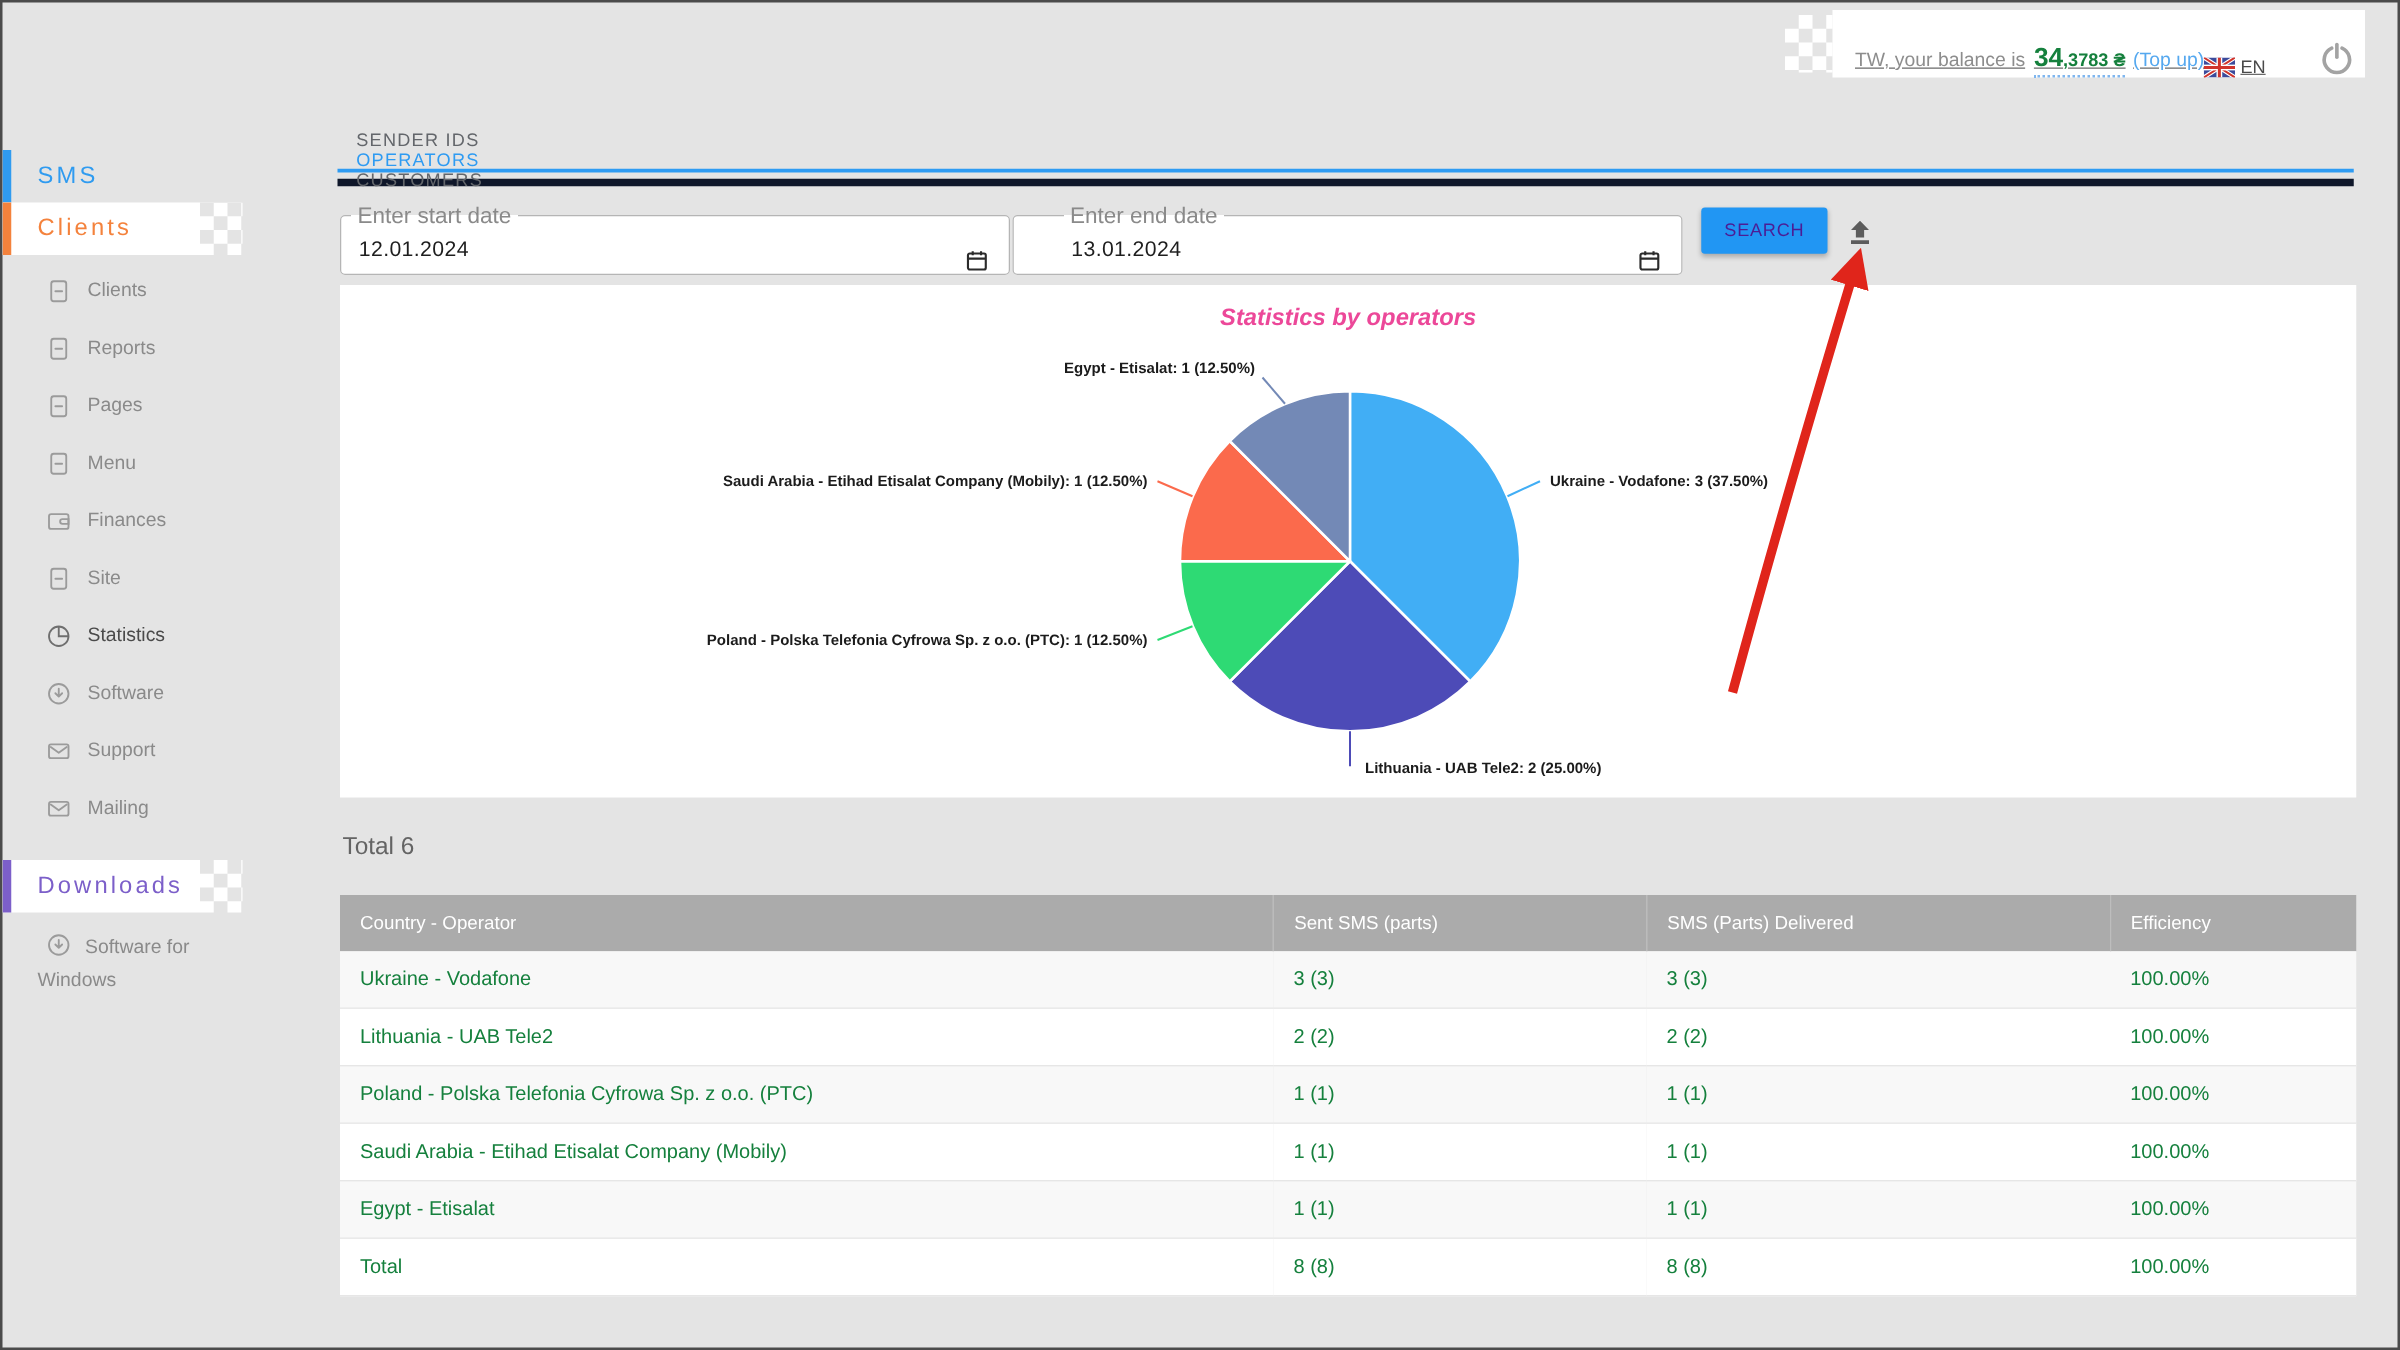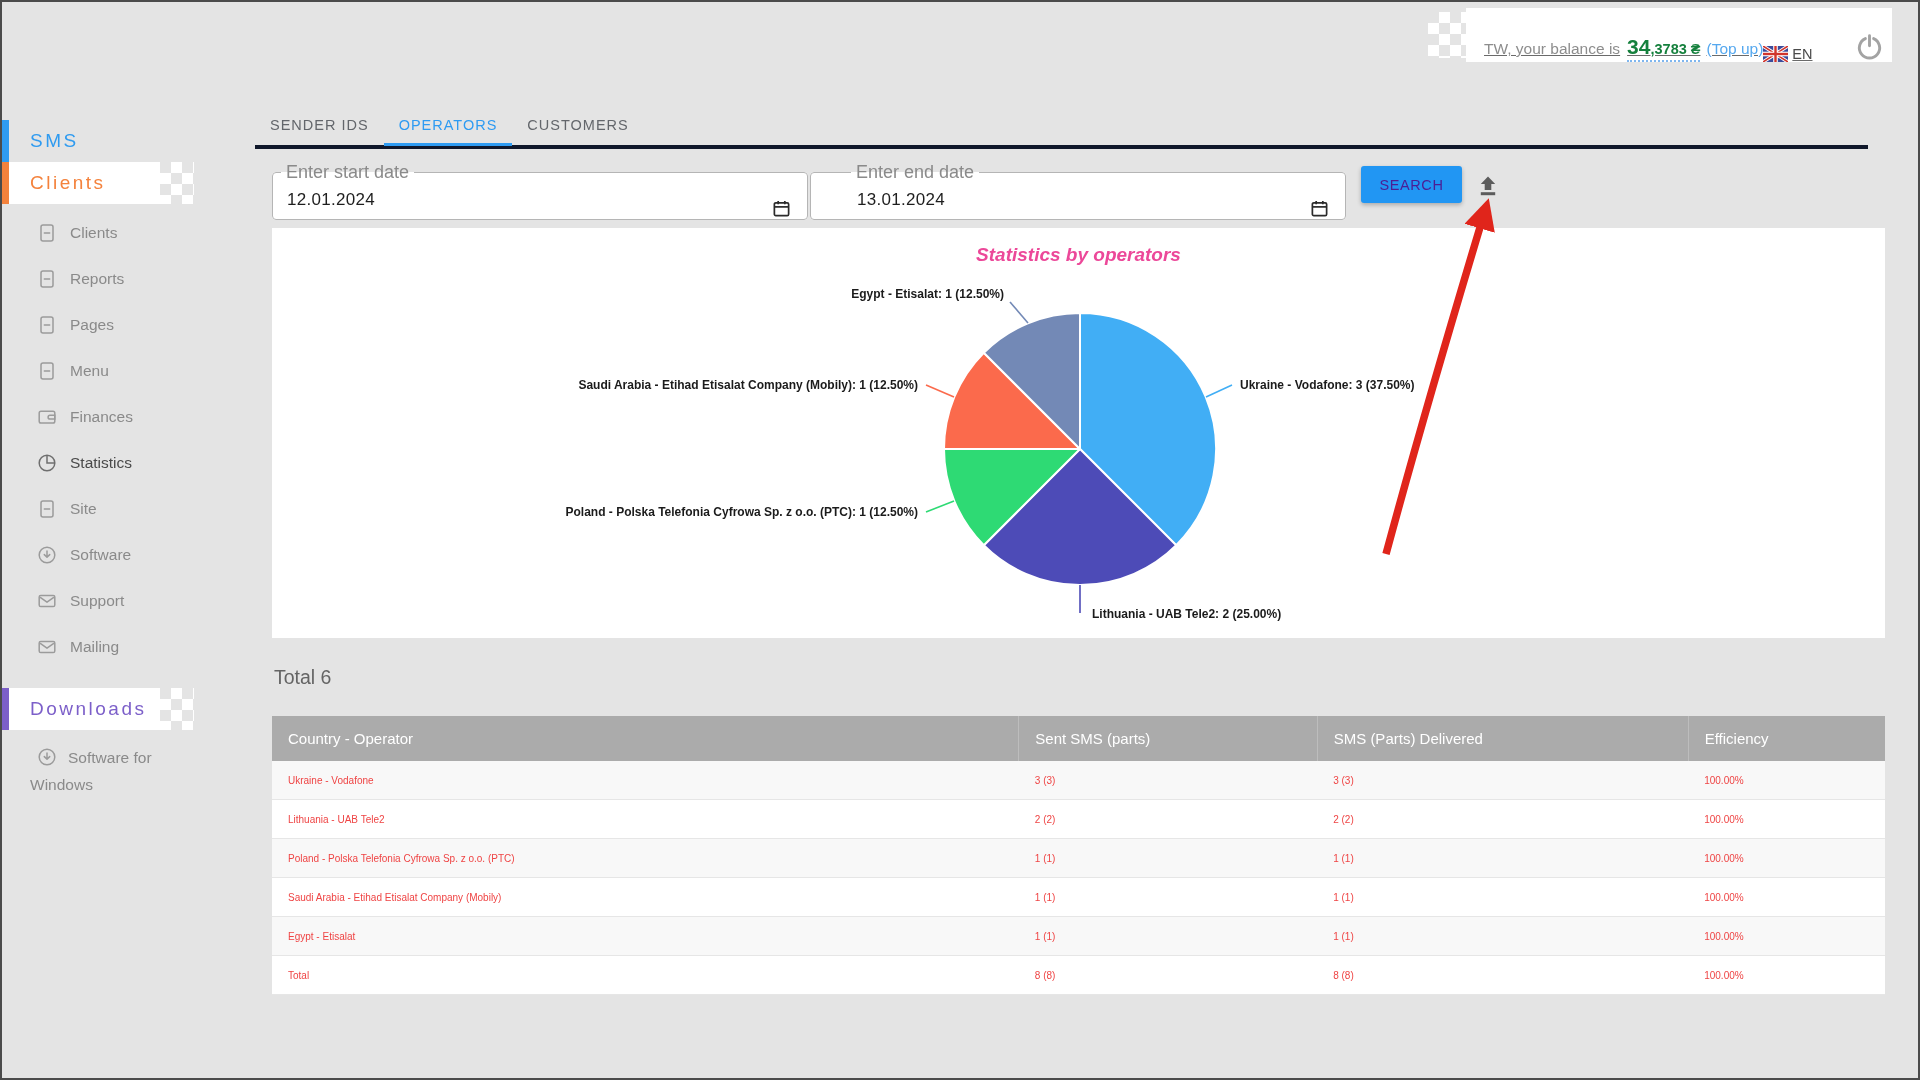--- a/index.html
+++ b/index.html
@@ -46,22 +46,22 @@
   .side-item { height:46px; display:flex; align-items:center; padding-left:34px; cursor:pointer; }
   .side-icon { width:22px; height:22px; color:#9b9b9b; margin-right:12px; flex:none; display:flex; }
   .side-icon svg { width:22px; height:22px; }
   .side-label { font-size:15.5px; color:#8a8a8a; }
   .side-item.active .side-label { color:#4a4a4a; }
   .side-item.active .side-icon { color:#6f6f6f; }
   .sfw-item { position:absolute; left:28px; top:742px; width:168px; font-size:15.5px;
     color:#8a8a8a; line-height:27px; cursor:pointer; }
   .sfw-item .side-icon { display:inline-block; vertical-align:-5px; margin:0 10px 0 6px; }
   
-  .tabs { position:absolute; left:253px; top:103px; width:1613px; height:44px;
-    display:flex; border-bottom:4px solid #0f172a; }
+  .tabs { position:absolute; left:268px; top:103px; width:1613px; height:44px;
+    display:flex; border-bottom:6px solid #0f172a;flex-direction:column; }
   .tab { padding:0 15px; display:flex; align-items:center; font-size:14.5px; letter-spacing:1px;
     color:#63666b; cursor:pointer; position:relative; }
   .tab.active { color:#2e9bf2; }
   .tab.active::after { content:''; position:absolute; left:0; right:0; bottom:-1px; height:3px; background:#2e9bf2; }
   
   .date-field { position:absolute; top:160px; width:536px; height:58px;
     background:#ffffff; border:1px solid #b5b5b5; border-radius:4px; }
   .date-field legend { margin-left:8px; padding:0 5px; font-size:18px; color:#8a8a8a; }
   .df-start { left:270px; }
   .df-end { left:808px;padding-left:32px; }
@@ -77,21 +77,21 @@
   .chart-panel { position:absolute; left:270px; top:226px; width:1613px; height:410px; background:#ffffff; }
   .chart-title { position:absolute; top:16px; left:0; width:100%; text-align:center;
     font-size:19px; font-weight:bold; color:#ec4899;font-style:italic; }
   .chart-panel svg text { font-family:"Liberation Sans",sans-serif; font-size:12px; font-weight:bold; fill:#1b1b1b; }
   
   .total-label { position:absolute; left:272px; top:664px; font-size:19.5px; color:#646464; }
   .ops-table { position:absolute; left:270px; top:714px; width:1613px; border-collapse:collapse; }
   .ops-table th { background:#ababab; color:#ffffff; font-weight:normal; font-size:15px;
     text-align:left; padding:14px 16px; border-right:1px solid #bdbdbd; }
   .ops-table th:last-child { border-right:none; }
-  .ops-table td { font-size:10px; color:#ef4444; padding:13.5px 16px; border-bottom:1px solid #e6e6e6; background:#ffffff; }
+  .ops-table td { font-size:16px; color:#15803d; padding:13.5px 16px; border-bottom:1px solid #e6e6e6; background:#ffffff; }
   .ops-table tbody tr:nth-child(odd) td { background:#f8f8f8; }
   
   .annotation-layer { position:absolute; left:0; top:0; width:1920px; height:1080px;
     pointer-events:none; z-index:30; }
 </style>
 </head>
 <body>
 
 <div class="topbar">
   <div class="topbar-checker checker"></div>
@@ -174,38 +174,38 @@
     </div>
     <div class="side-item">
       <span class="side-icon">
         <svg viewBox="0 0 22 22" fill="none" stroke="currentColor" stroke-width="1.5">
           <rect x="3.2" y="5.3" width="15.6" height="11.8" rx="1.8"></rect>
           <path d="M14 9.3 h4.8 v3.8 h-4.8 a1.9 1.9 0 0 1 0 -3.8 z"></path>
         </svg>
       </span>
       <span class="side-label">Finances</span>
     </div>
+    <div class="side-item">
+      <span class="side-icon">
+        <svg viewBox="0 0 22 22" fill="none" stroke="currentColor" stroke-width="1.5">
+          <rect x="5" y="3" width="12" height="16" rx="2"></rect>
+          <path d="M8.3 11 h5.4" stroke-linecap="round"></path>
+          <path d="M8.3 8 h5.4" stroke-linecap="round" opacity="0.001"></path>
+        </svg>
+      </span>
+      <span class="side-label">Site</span>
+    </div>
     <div class="side-item active">
       <span class="side-icon">
         <svg viewBox="0 0 22 22" fill="none" stroke="currentColor" stroke-width="1.5">
           <circle cx="11" cy="11" r="7.8"></circle>
           <path d="M11 3.2 V11 H18.8"></path>
         </svg>
       </span>
       <span class="side-label">Statistics</span>
-    </div>
-    <div class="side-item">
-      <span class="side-icon">
-        <svg viewBox="0 0 22 22" fill="none" stroke="currentColor" stroke-width="1.5">
-          <rect x="5" y="3" width="12" height="16" rx="2"></rect>
-          <path d="M8.3 11 h5.4" stroke-linecap="round"></path>
-          <path d="M8.3 8 h5.4" stroke-linecap="round" opacity="0.001"></path>
-        </svg>
-      </span>
-      <span class="side-label">Site</span>
     </div>
     <div class="side-item">
       <span class="side-icon">
         <svg viewBox="0 0 22 22" fill="none" stroke="currentColor" stroke-width="1.5">
           <circle cx="11" cy="11" r="7.8"></circle>
           <path d="M11 7 v6 M8.3 10.6 L11 13.3 L13.7 10.6" stroke-linecap="round" stroke-linejoin="round"></path>
         </svg>
       </span>
       <span class="side-label">Software</span>
     </div>

